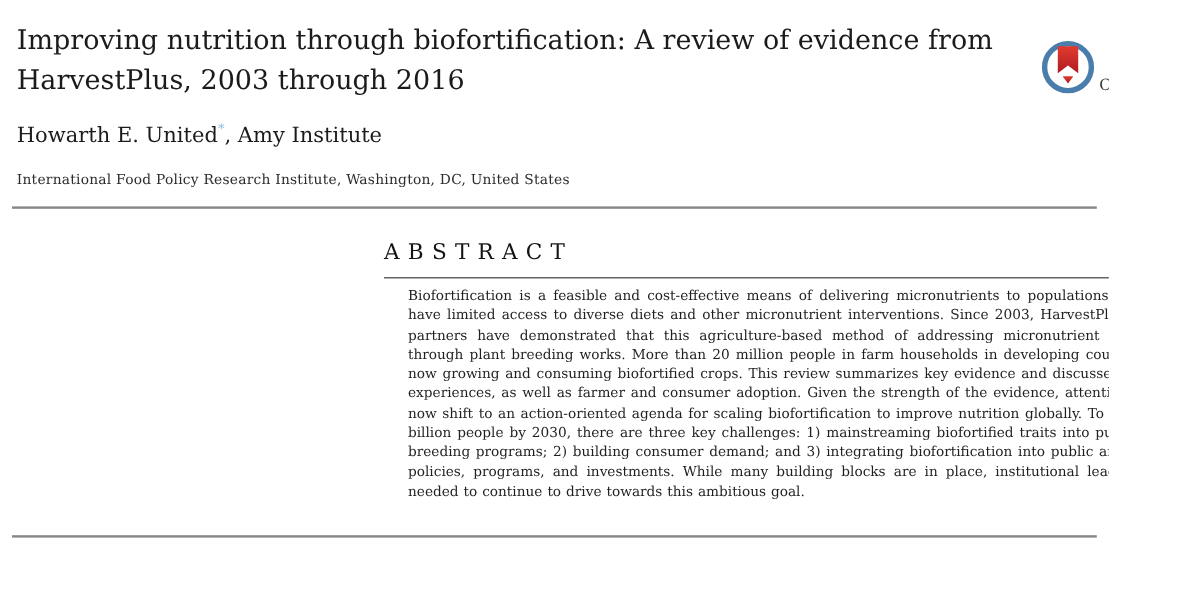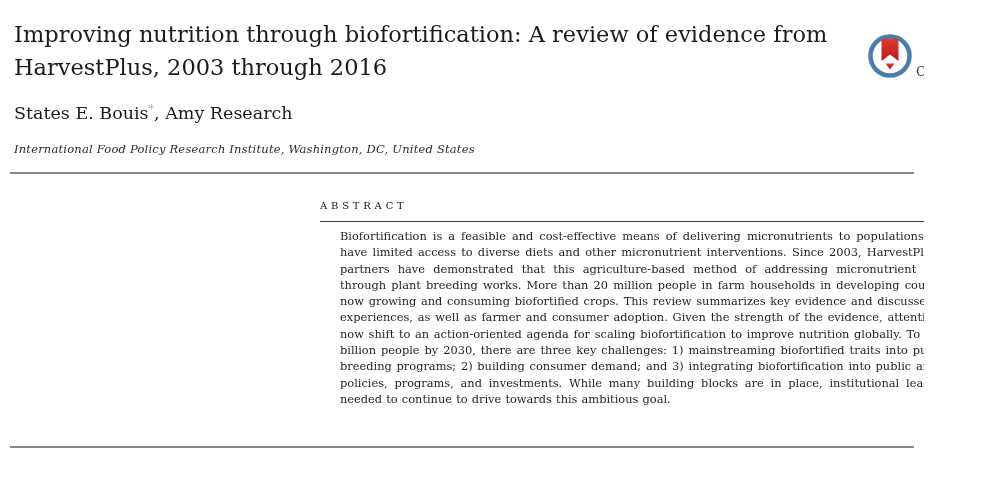--- a/index.html
+++ b/index.html
@@ -34,21 +34,20 @@
     color: #8fb9da;
     font-size: 11px;
     vertical-align: super;
     line-height: 0;
     cursor: pointer;
   }
   .affiliation {
     position: absolute;
     left: 14px;
     top: 142px;
-    font-style: italic;
     font-size: 11.5px;
     color: #2b2b2b;
     letter-spacing: 0.2px;
   }
   .rule {
     position: absolute;
     left: 10px;
     right: 10px;
     height: 2px;
     background: #878787;
@@ -69,21 +68,21 @@
     color: #3a3a3a;
     font-family: "DejaVu Serif", serif;
   }
   .abstract-col {
     position: absolute;
     left: 320px;
     width: 663px;
     top: 200px;
   }
   .abstract-heading {
-    font-size: 10px;
+    font-size: 18px;
     letter-spacing: 0.38em;
     color: #141414;
     font-weight: normal;
     margin: 0;
   }
   .abstract-divider {
     margin-top: 10px;
     height: 1px;
     background: #3d3d3d;
   }
@@ -113,21 +112,21 @@
         </linearGradient>
       </defs>
       <circle cx="23" cy="23" r="19.5" fill="#ffffff" stroke="#4a7dab" stroke-width="4.5"></circle>
       <path d="M14.5 5.5 h17 v22.5 l-8.5 -6.5 -8.5 6.5 z" fill="url(#cmRed)"></path>
       <path d="M18.5 30.5 h9 l-4.5 6 z" fill="url(#cmRed)"></path>
     </svg>
     <span class="crossmark-label">CrossMark</span>
   </div>
 
   <div class="authors">
-    <span>States E. Bouis</span><sup class="author-marker">*</sup><span>, </span><span>Amy Research</span>
+    <span>Howarth E. United</span><sup class="author-marker">*</sup><span>, </span><span>Amy Institute</span>
   </div>
 
   <div class="affiliation">International Food Policy Research Institute, Washington, DC, United States</div>
 
   <div class="rule rule-top"></div>
 
   <div class="abstract-col">
     <h2 class="abstract-heading">ABSTRACT</h2>
     <div class="abstract-divider"></div>
     <p class="abstract-body">Biofortification is a feasible and cost-effective means of delivering micronutrients to populations that may have limited access to diverse diets and other micronutrient interventions. Since 2003, HarvestPlus and its partners have demonstrated that this agriculture-based method of addressing micronutrient deficiency through plant breeding works. More than 20 million people in farm households in developing countries are now growing and consuming biofortified crops. This review summarizes key evidence and discusses delivery experiences, as well as farmer and consumer adoption. Given the strength of the evidence, attention should now shift to an action-oriented agenda for scaling biofortification to improve nutrition globally. To reach one billion people by 2030, there are three key challenges: 1) mainstreaming biofortified traits into public plant breeding programs; 2) building consumer demand; and 3) integrating biofortification into public and private policies, programs, and investments. While many building blocks are in place, institutional leadership is needed to continue to drive towards this ambitious goal.</p>

